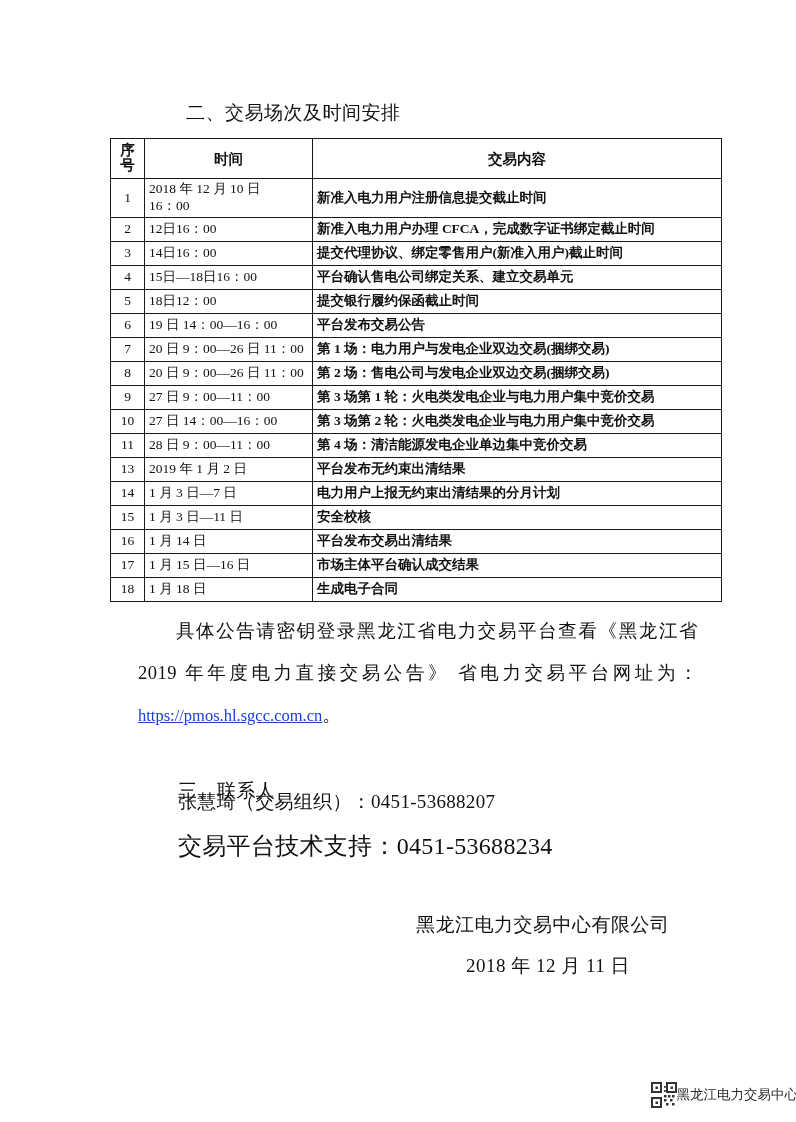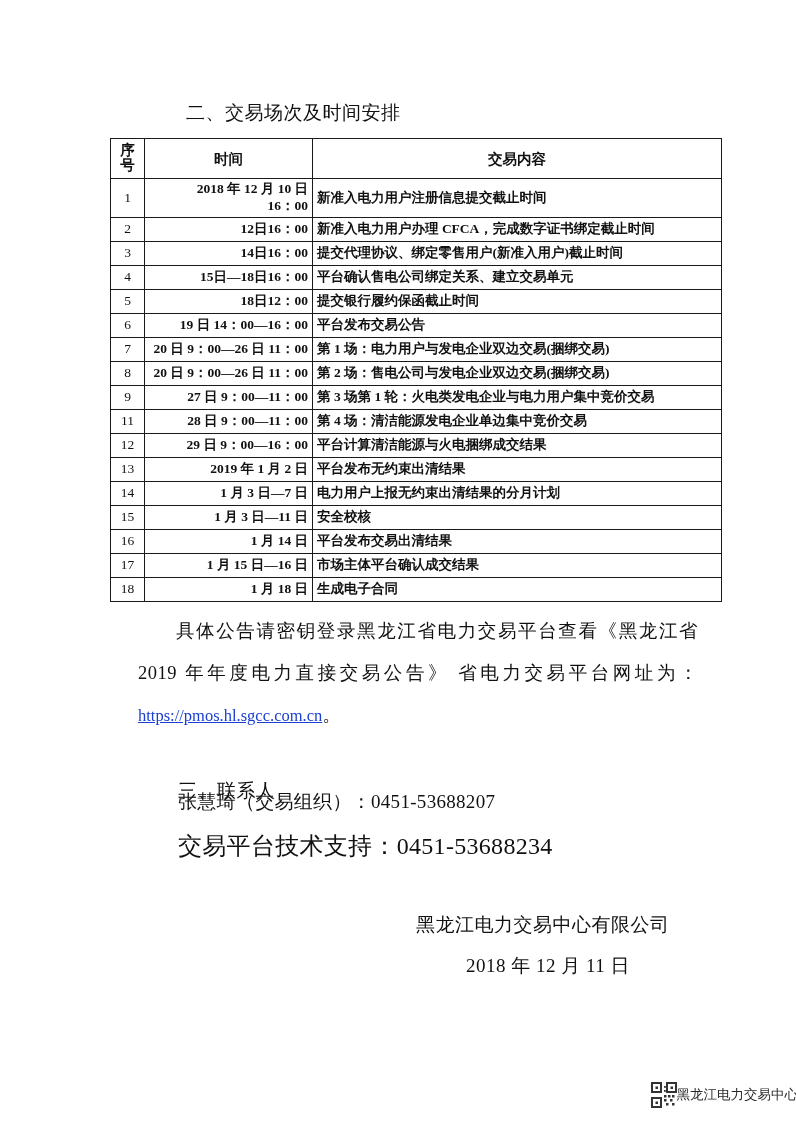--- a/index.html
+++ b/index.html
@@ -53,25 +53,24 @@
   }
   .col-no { width: 34px; }
   .col-time { width: 168px; }
   .col-content { width: auto; }
   td.no {
     text-align: center;
     font-size: 13px;
     font-weight: normal;
   }
   td.time {
-    text-align: right;
+    text-align: left;
     padding-left: 6px;
     font-size: 13px;
     white-space: pre-line;
-    font-weight: bold;
   }
   td.content {
     text-align: left;
     padding-left: 6px;
     font-weight: bold;
     font-size: 13.5px;
   }
   tr.tall td { height: 36px; }
   tr.norm td { height: 21px; }
 
@@ -211,28 +210,28 @@
           <td class="no">8</td>
           <td class="time">20 日 9：00—26 日 11：00</td>
           <td class="content">第 2 场：售电公司与发电企业双边交易(捆绑交易)</td>
         </tr>
         <tr class="norm">
           <td class="no">9</td>
           <td class="time">27 日 9：00—11：00</td>
           <td class="content">第 3 场第 1 轮：火电类发电企业与电力用户集中竞价交易</td>
         </tr>
         <tr class="norm">
+          <td class="no">10</td>
+          <td class="time">27 日 14：00—16：00</td>
+          <td class="content">第 3 场第 2 轮：火电类发电企业与电力用户集中竞价交易</td>
+        </tr>
+        <tr class="norm">
           <td class="no">11</td>
           <td class="time">28 日 9：00—11：00</td>
           <td class="content">第 4 场：清洁能源发电企业单边集中竞价交易</td>
-        </tr>
-        <tr class="norm">
-          <td class="no">12</td>
-          <td class="time">29 日 9：00—16：00</td>
-          <td class="content">平台计算清洁能源与火电捆绑成交结果</td>
         </tr>
         <tr class="norm">
           <td class="no">13</td>
           <td class="time">2019 年 1 月 2 日</td>
           <td class="content">平台发布无约束出清结果</td>
         </tr>
         <tr class="norm">
           <td class="no">14</td>
           <td class="time">1 月 3 日—7 日</td>
           <td class="content">电力用户上报无约束出清结果的分月计划</td>

